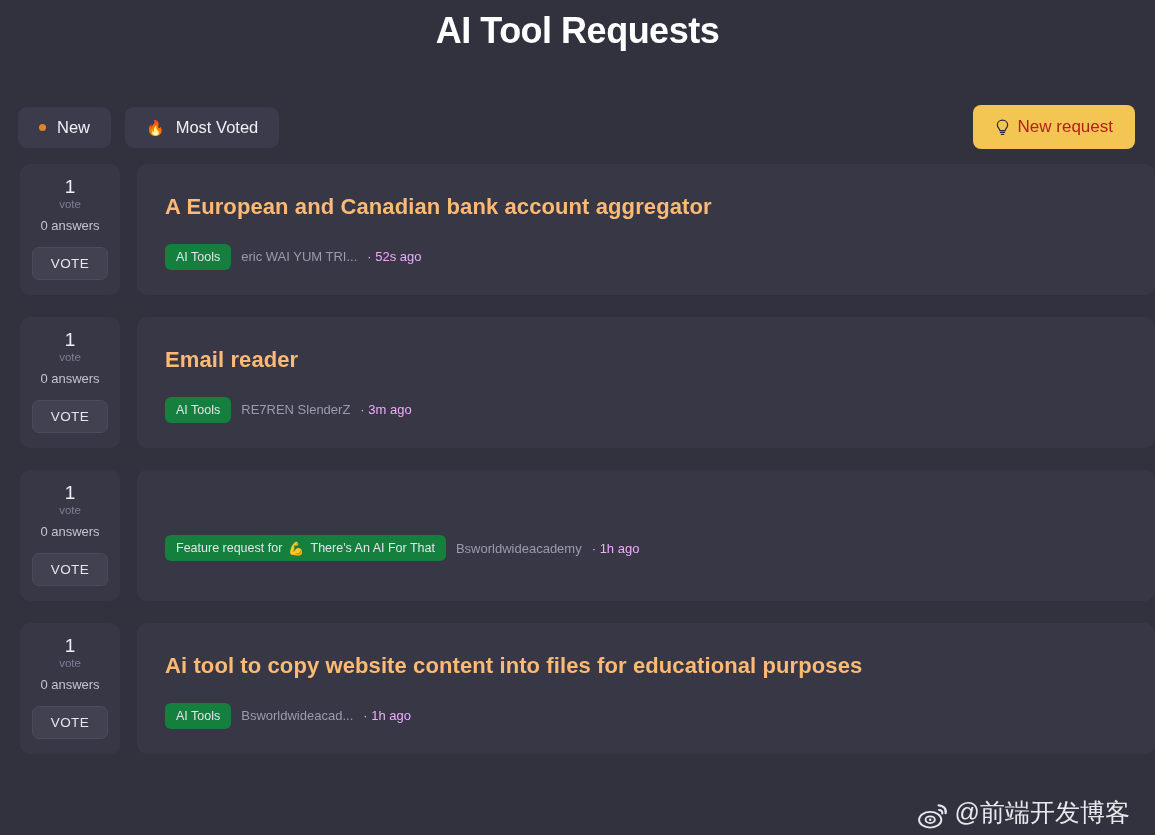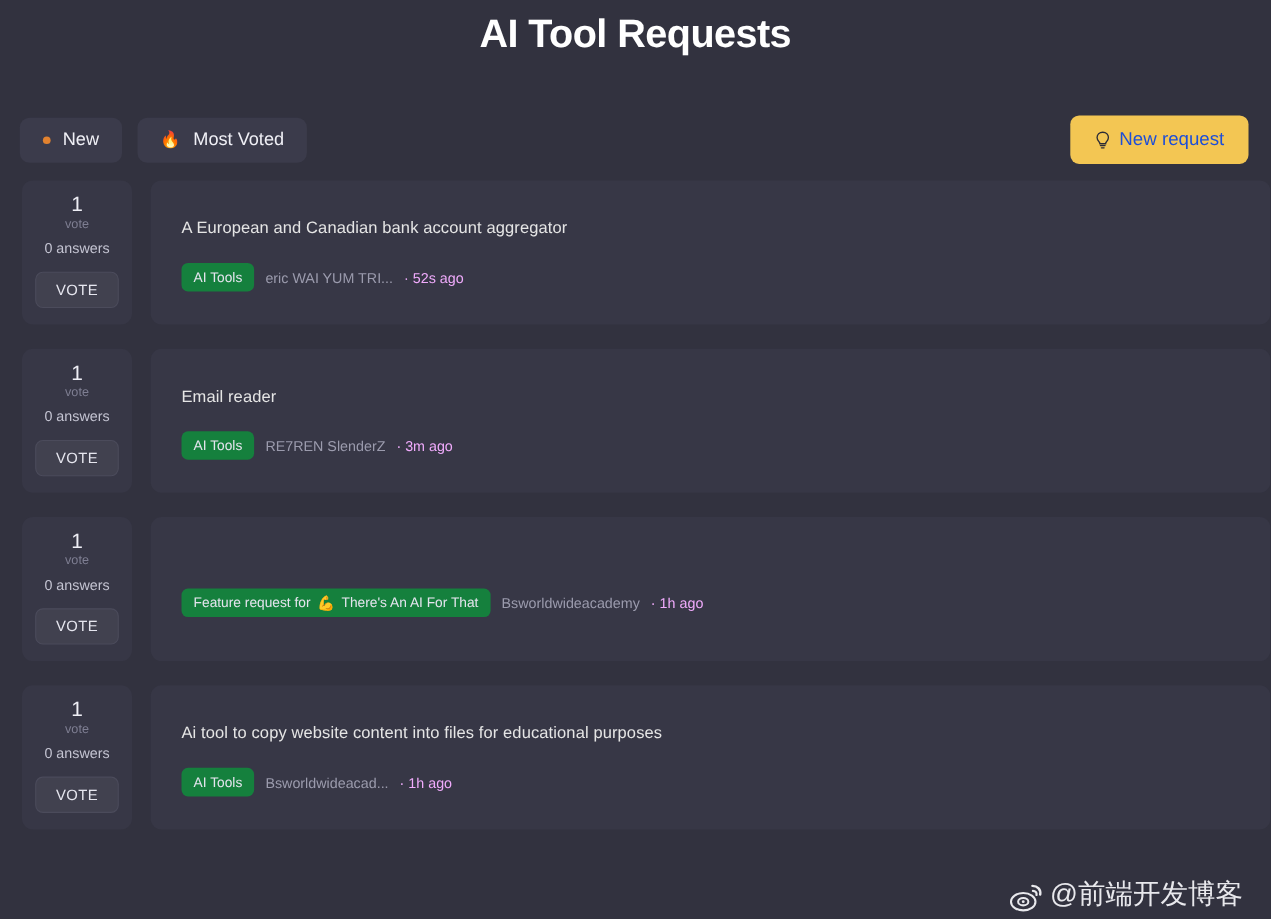--- a/index.html
+++ b/index.html
@@ -85,21 +85,21 @@
 
   .new-request-btn {
     display: flex;
     align-items: center;
     gap: 8px;
     background: #f5c council;
     background: #f3c653;
     border: none;
     border-radius: 8px;
     padding: 12px 22px;
-    color: #1d4ed8;
+    color: #b91c1c;
     font-size: 17px;
     font-family: "Liberation Sans", sans-serif;
     cursor: pointer;
     white-space: nowrap;
   }
 
   .bulb-icon {
     width: 15px;
     height: 17px;
     flex: 0 0 auto;
@@ -167,23 +167,23 @@
     background: #373746;
     border-radius: 10px;
     padding: 26px 28px 22px;
     display: flex;
     flex-direction: column;
     justify-content: center;
     min-width: 0;
   }
 
   .card-title {
-    font-size: 15px;
-    font-weight: normal;
-    color: #e5e5e5;
+    font-size: 22px;
+    font-weight: bold;
+    color: #fdba74;
     line-height: 1.3;
     letter-spacing: 0.1px;
   }
 
   .card-meta {
     margin-top: 22px;
     display: flex;
     align-items: center;
     gap: 10px;
     flex-wrap: nowrap;

